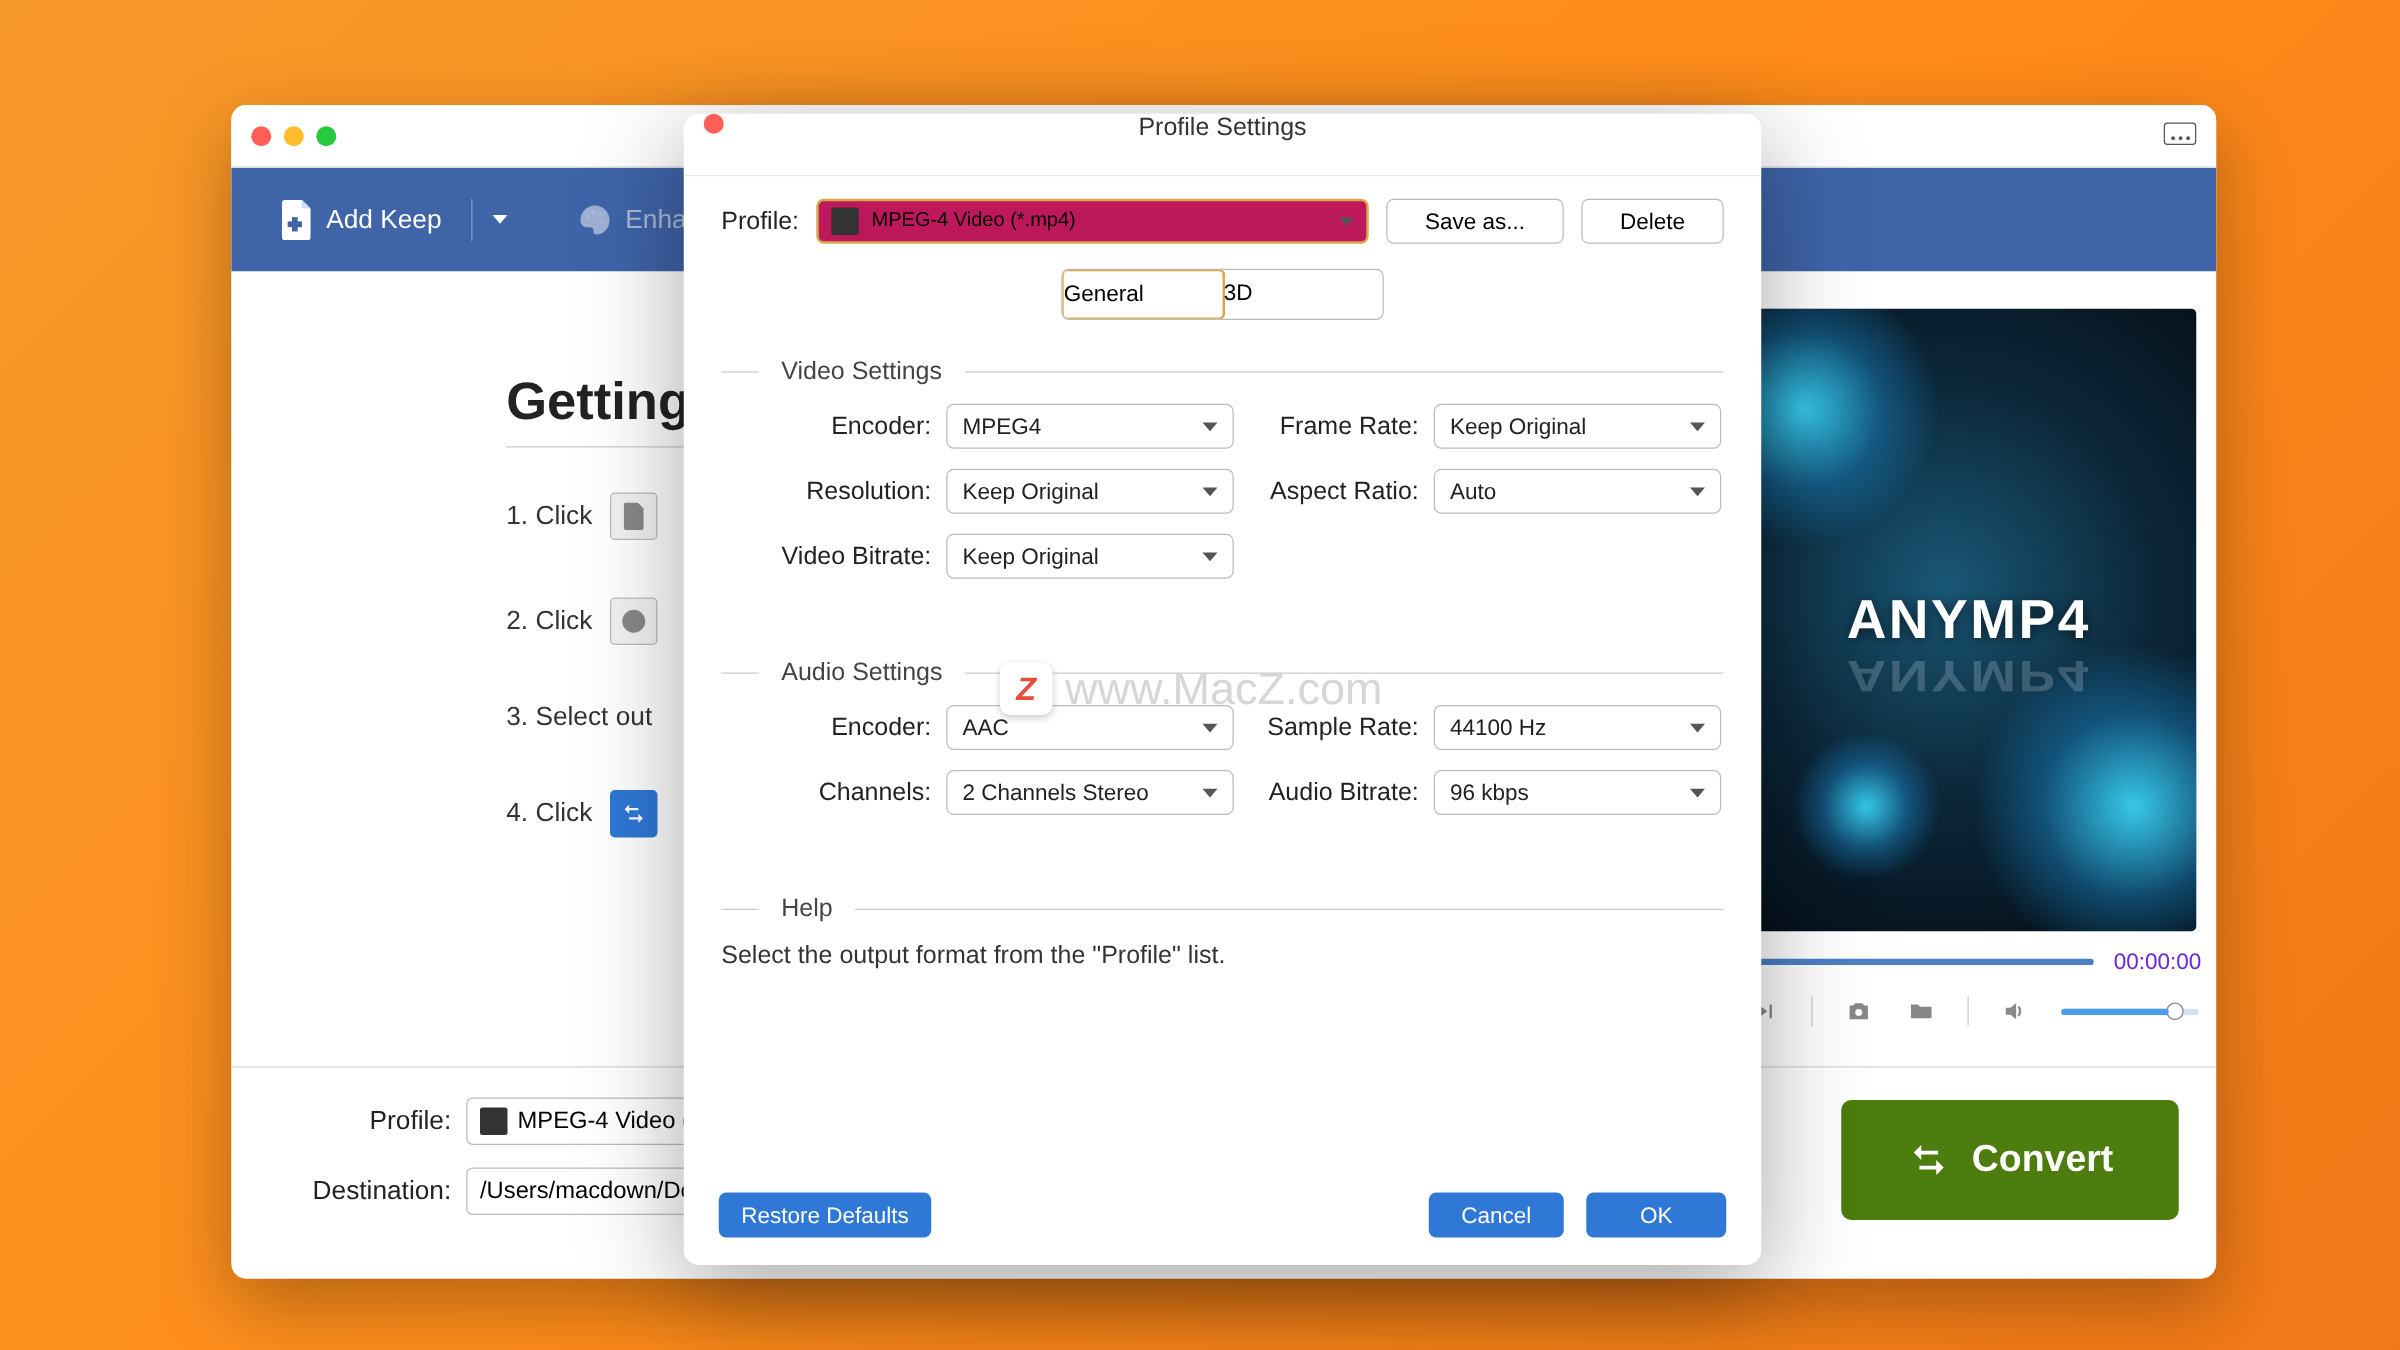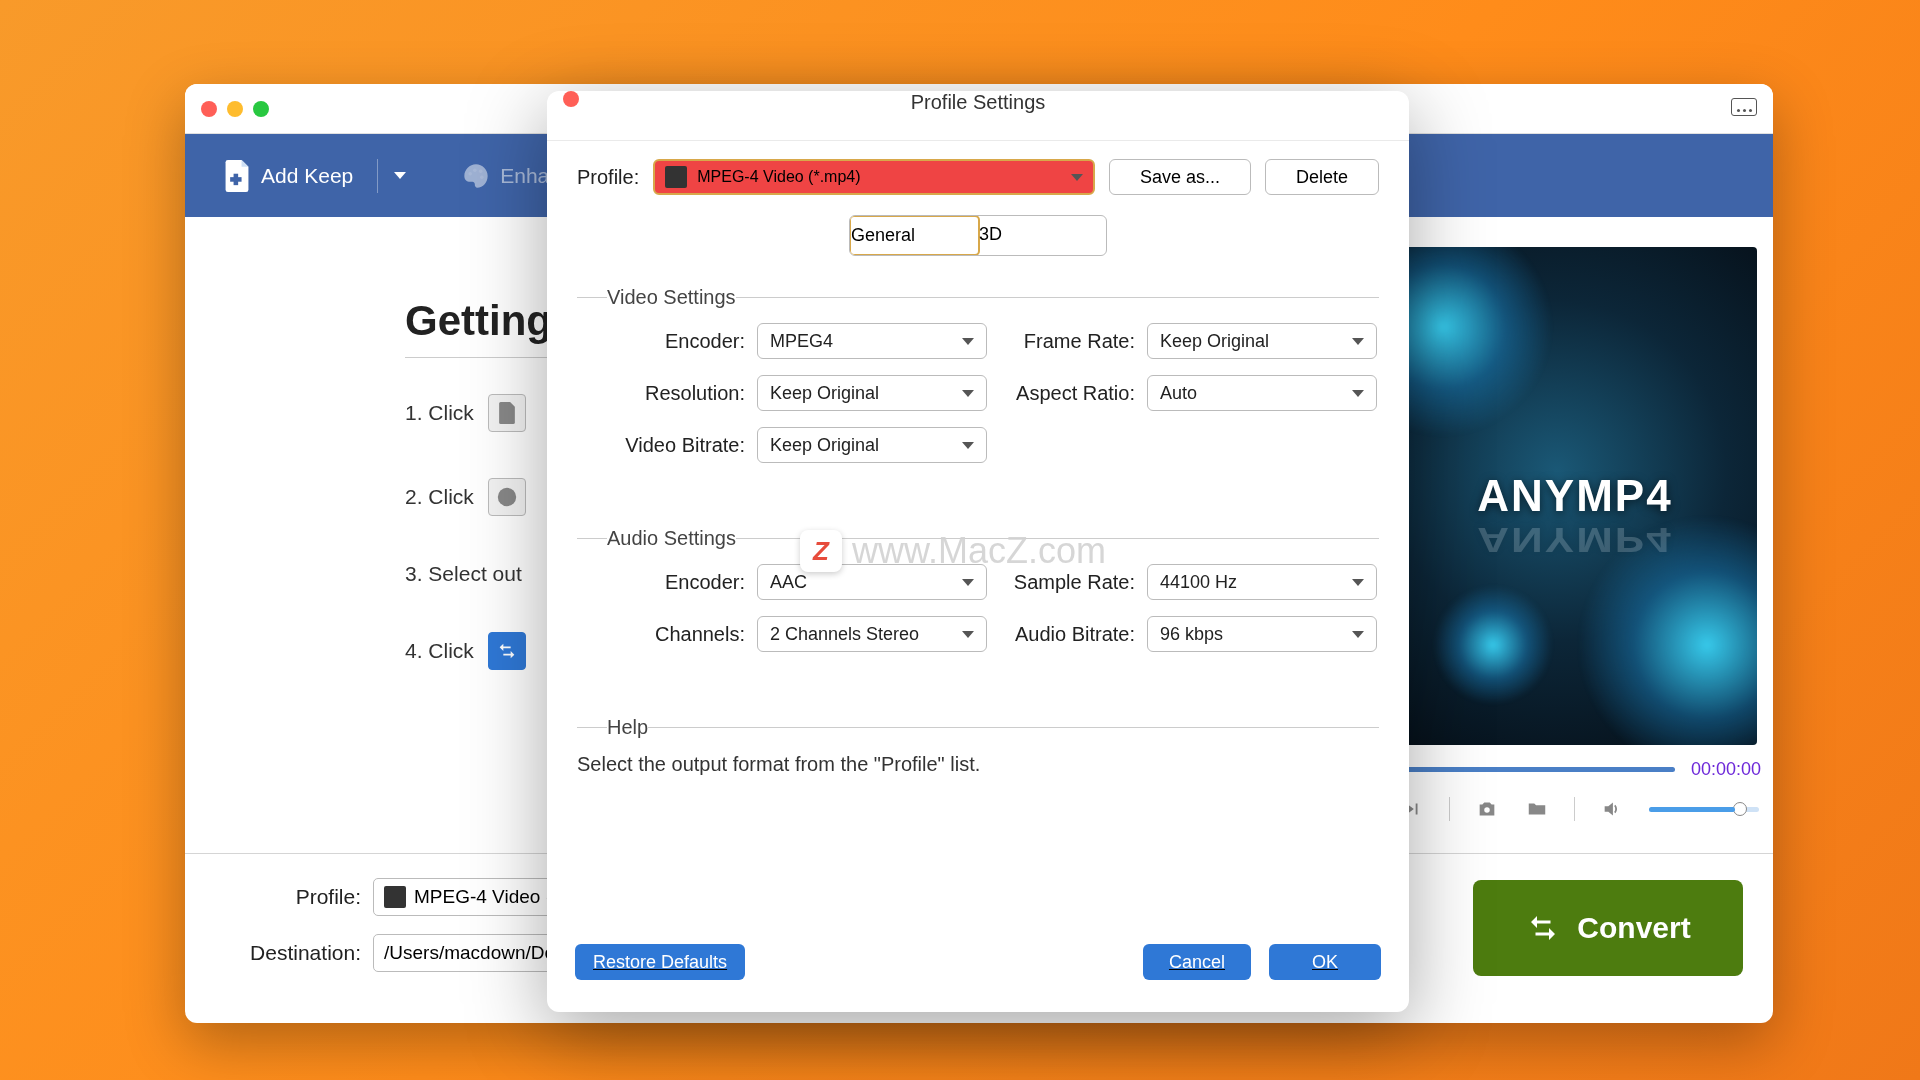--- a/index.html
+++ b/index.html
@@ -65,41 +65,41 @@
 .convert-btn svg { width: 36px; height: 36px; }
 
 
 .modal { position: absolute; left: 547px; top: 91px; width: 862px; height: 921px; background: #fff; border-radius: 12px; box-shadow: 0 20px 80px rgba(0,0,0,0.35); display: flex; flex-direction: column; z-index: 100; }
 .modal-titlebar { height: 50px; display: flex; align-items: flex-start; padding: 0 16px; position: relative; border-bottom: 1px solid #eaeaea; }
 .modal-title { position: absolute; left: 50%; transform: translateX(-50%); font-size: 20px; color: #333; }
 
 .modal-body { flex: 1; padding: 18px 30px 18px 30px; overflow: auto; }
 .row { display: flex; align-items: center; gap: 14px; margin-bottom: 18px; }
 .row label.plabel { font-size: 20px; color: #222; }
-.profile-select { flex: 1; height: 36px; border: 2px solid #d8a84a; border-radius: 6px; background: #ef4444; display: flex; align-items: center; padding: 0 10px; gap: 10px; position: relative; }
+.profile-select { flex: 1; height: 36px; border: 2px solid #d8a84a; border-radius: 6px; background: #be185d; display: flex; align-items: center; padding: 0 10px; gap: 10px; position: relative; }
 .profile-select .chev { margin-left: auto; }
 .pill-btn { height: 36px; padding: 0 30px; border: 1px solid #bbb; border-radius: 6px; background: #fff; font-size: 18px; cursor: pointer; }
 
 .segment { display: flex; margin: 20px auto 30px; width: 258px; border: 1px solid #bbb; border-radius: 6px; overflow: hidden; }
 .segment .seg { flex: 1; text-align: left; padding: 8px 0; font-size: 18px; cursor: pointer; }
 .segment .seg.active { background: #fff; border: 2px solid #d8a84a; border-radius: 5px; margin: -1px; }
 
-.section-label { display: flex; align-items: center; gap: 0; margin: 18px 0 14px; }
+.section-label { display: flex; align-items: center; gap: 18px; margin: 18px 0 14px; }
 .section-label .line { flex: 1; height: 1px; background: #ccc; }
 .section-label .sline-short { width: 30px; height: 1px; background: #ccc; }
 .section-label span { font-size: 20px; color: #444; }
 
 .settings-grid { display: grid; grid-template-columns: 180px 230px 160px 230px; row-gap: 16px; align-items: center; }
 .settings-grid label { font-size: 20px; color: #222; text-align: right; padding-right: 12px; }
 .sel { height: 36px; border: 1px solid #bbb; border-radius: 6px; background: #fff; display: flex; align-items: center; padding: 0 12px; font-size: 18px; color: #222; position: relative; cursor: pointer; }
 .sel .chev { margin-left: auto; }
 
 .help-text { font-size: 20px; color: #333; margin-top: 0; }
 
-.modal-footer { padding: 16px 28px 32px; display: flex; align-items: center; text-decoration: underline; }
+.modal-footer { padding: 16px 28px 22px; display: flex; align-items: center; }
 .footer-btn { height: 36px; padding: 0 18px; border-radius: 6px; border: none; font-size: 18px; cursor: pointer; background: #2f78d6; color: #fff; }
 .footer-spacer { flex: 1; }
 .footer-btn.ok { margin-left: 18px; width: 112px; }
 .footer-btn.cancel { width: 108px; }
 
 .chev { width: 0; height: 0; border-left: 6px solid transparent; border-right: 6px solid transparent; border-top: 7px solid #555; }
 
 .watermark { position: absolute; left: 800px; top: 530px; font-size: 36px; color: rgba(210,210,210,0.9); font-weight: 500; z-index: 200; display: flex; align-items: center; gap: 10px; pointer-events: none; }
 .watermark .wz { width: 42px; height: 42px; background: #fff; border-radius: 8px; display: flex; align-items: center; justify-content: center; color: #e74c3c; font-weight: 900; font-size: 26px; font-style: italic; box-shadow: 0 2px 6px rgba(0,0,0,0.2); }
 </style>

